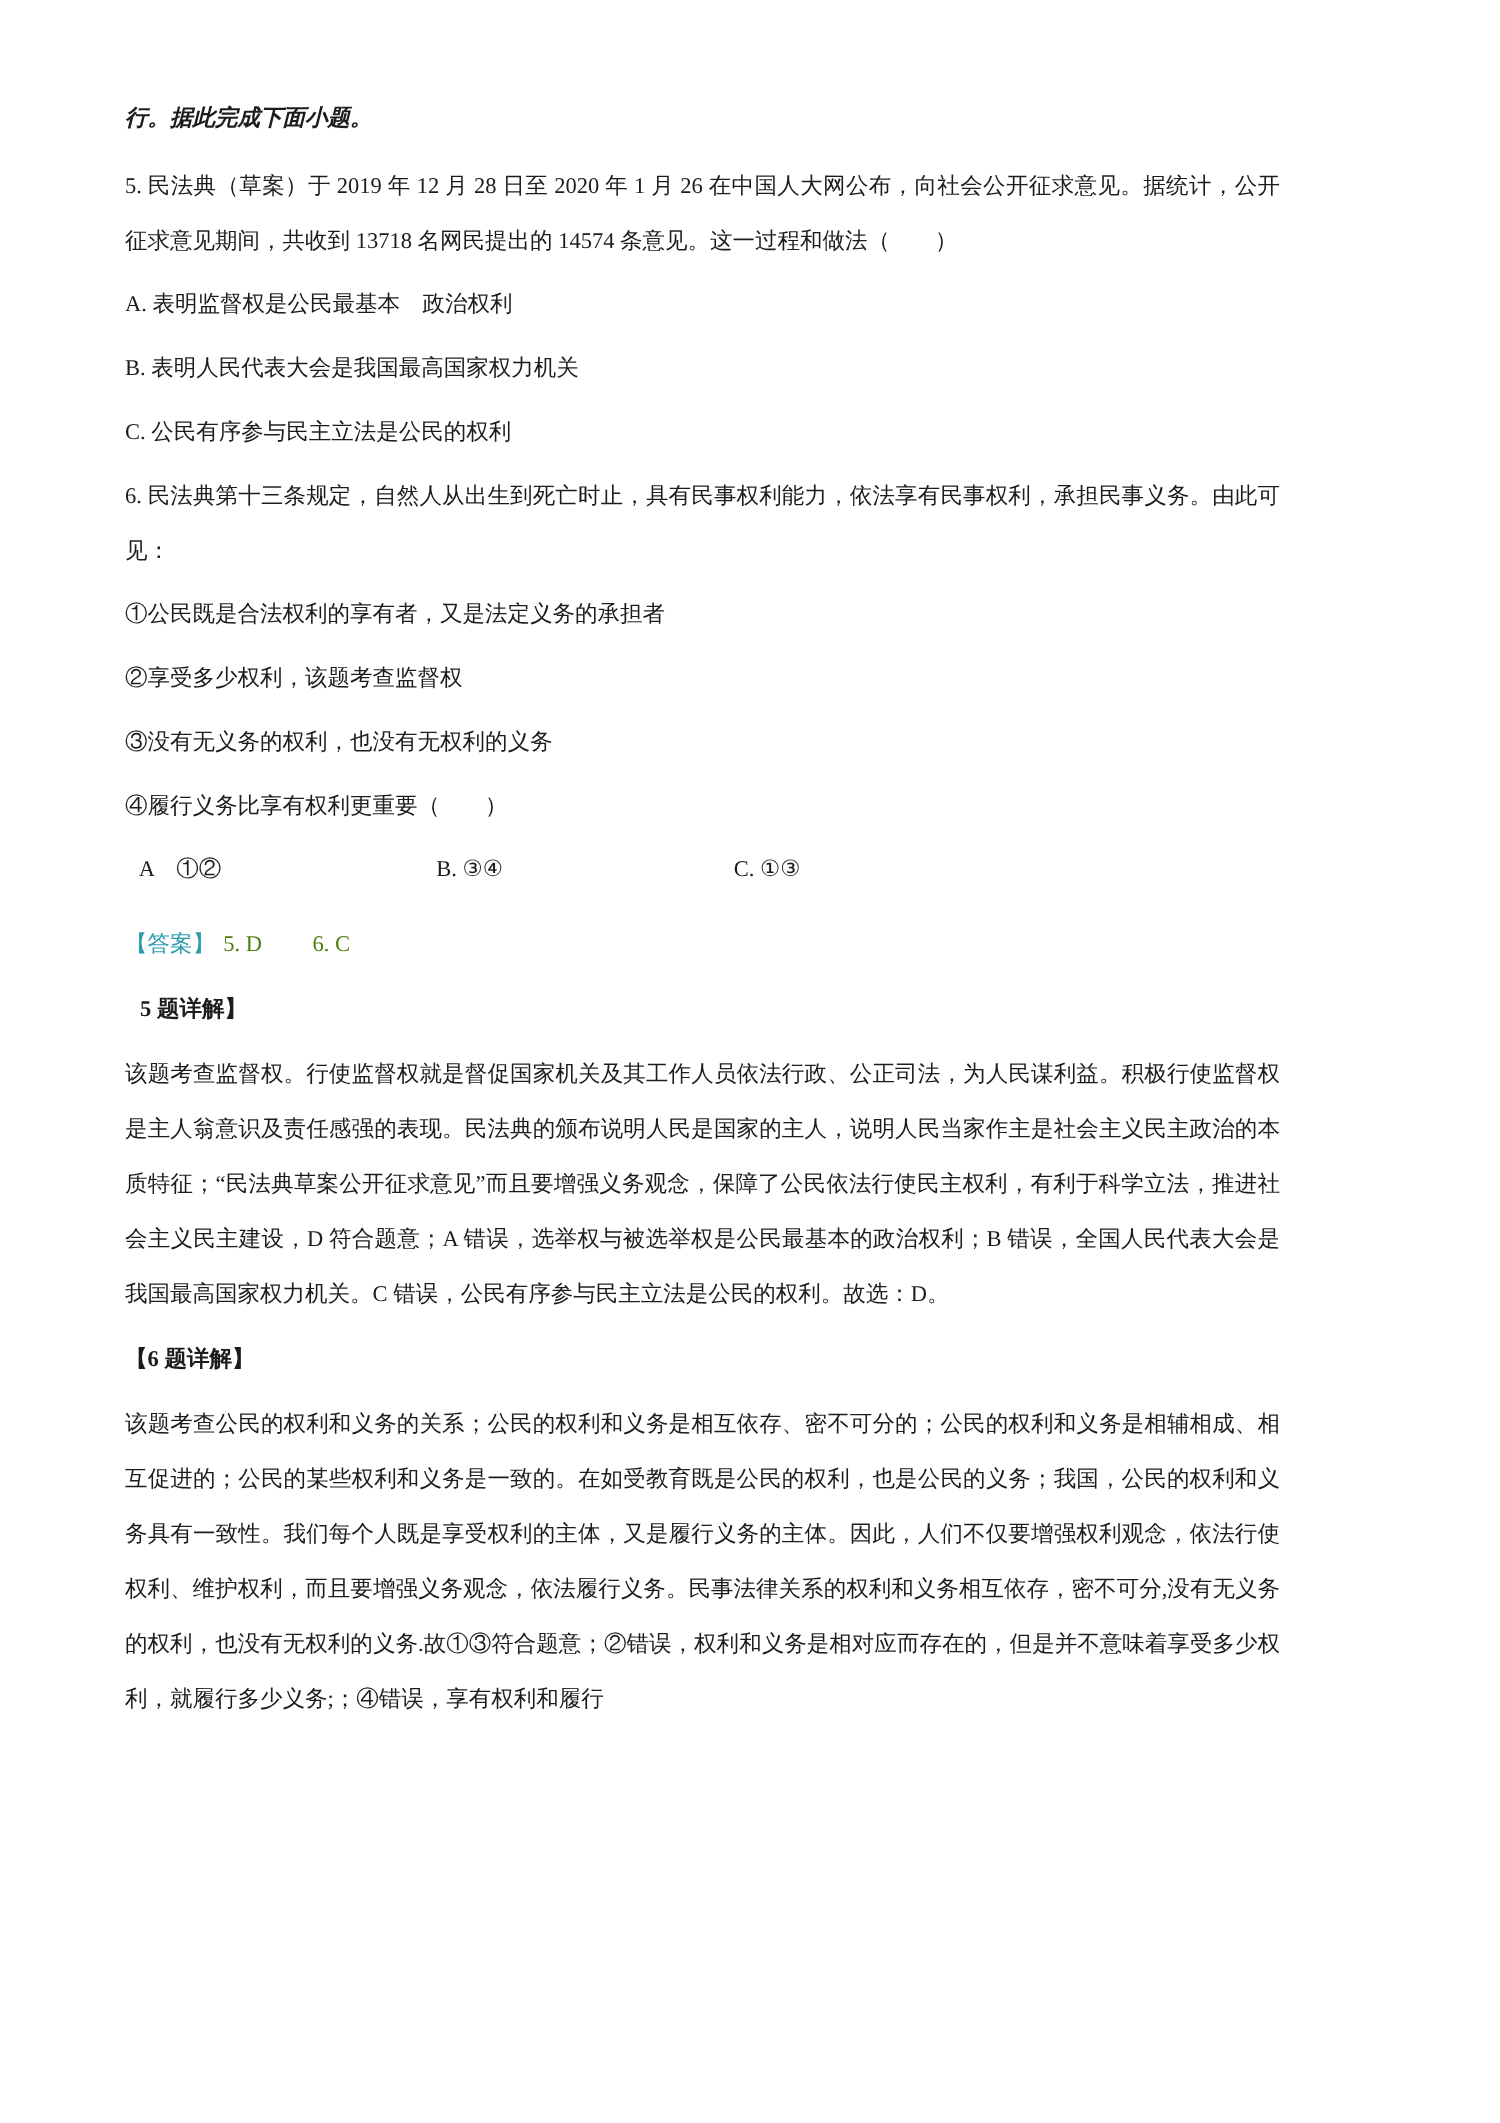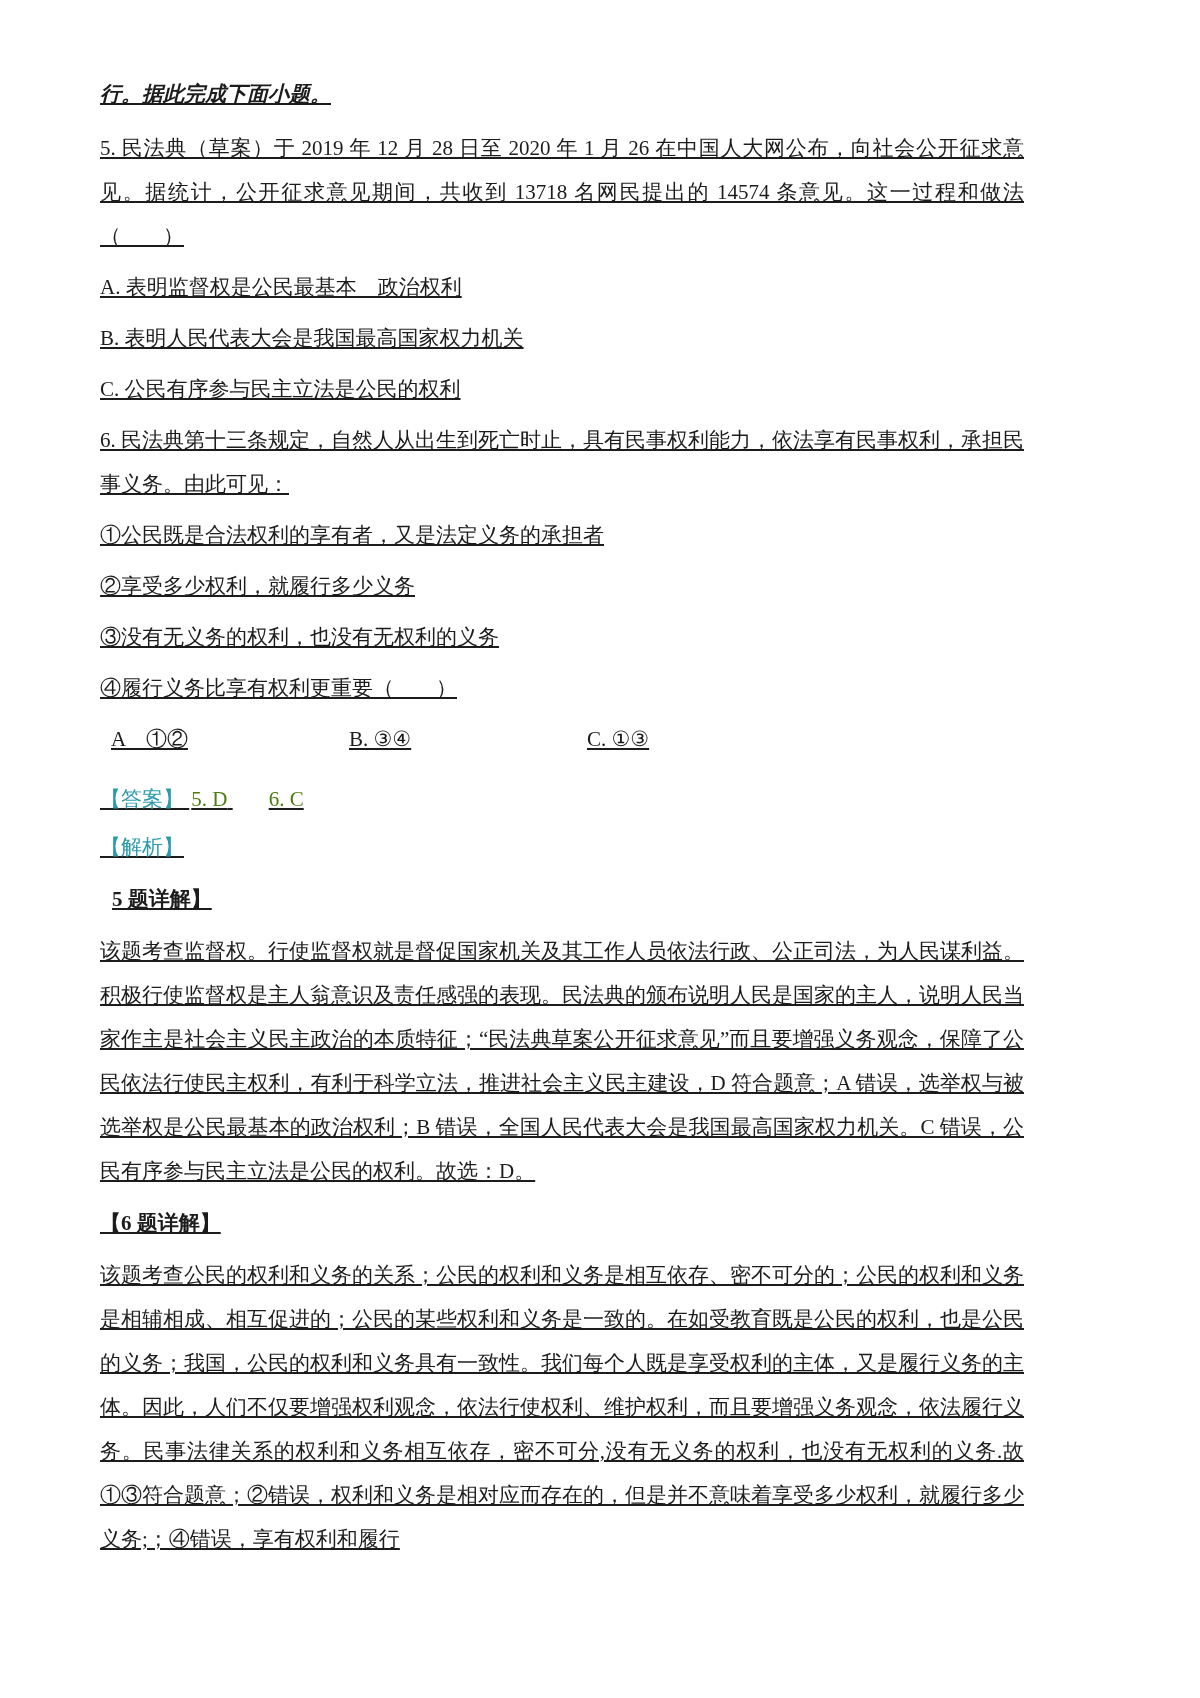--- a/index.html
+++ b/index.html
@@ -7,23 +7,22 @@
     padding: 0;
     background: #ffffff;
   }
   .page {
     width: 1120px;
     min-height: 1698px;
     box-sizing: border-box;
     padding: 72px 96px 50px 100px;
     background: #ffffff;
     font-family: "Liberation Serif", "DejaVu Serif", serif;
-    font-size: 21px;
+    font-size: 18px;
     color: #1c1c1c;
-    text-decoration: underline;
   }
   p {
     margin: 0 0 7px 0;
     line-height: 44px;
   }
   .para {
     text-align: justify;
     text-align-last: left;
   }
   .intro {
@@ -77,37 +76,36 @@
 
   <p class="para">5. 民法典（草案）于 2019 年 12 月 28 日至 2020 年 1 月 26 在中国人大网公布，向社会公开征求意见。据统计，公开征求意见期间，共收到 13718 名网民提出的 14574 条意见。这一过程和做法（　　）</p>
 
   <p class="line">A. 表明监督权是公民最基本　政治权利</p>
   <p class="line">B. 表明人民代表大会是我国最高国家权力机关</p>
   <p class="line">C. 公民有序参与民主立法是公民的权利</p>
 
   <p class="para">6. 民法典第十三条规定，自然人从出生到死亡时止，具有民事权利能力，依法享有民事权利，承担民事义务。由此可见：</p>
 
   <p class="line">①公民既是合法权利的享有者，又是法定义务的承担者</p>
-  <p class="line">②享受多少权利，就履行多少义务</p>
+  <p class="line">②享受多少权利，该题考查监督权</p>
   <p class="line">③没有无义务的权利，也没有无权利的义务</p>
   <p class="line">④履行义务比享有权利更重要（　　）</p>
 
   <div class="choices">
     <span class="choice">A　①②</span>
     <span class="choice">B. ③④</span>
     <span class="choice">C. ①③</span>
   </div>
 
   <p class="answer-line">
     <span class="teal">【答案】</span>
     <span class="ans">5. D</span>
     <span class="ans ans-gap">6. C</span>
   </p>
 
-  <p class="teal analysis-line">【解析】</p>
 
   <p class="detail-heading indent">5 题详解】</p>
   <p class="para">该题考查监督权。行使监督权就是督促国家机关及其工作人员依法行政、公正司法，为人民谋利益。积极行使监督权是主人翁意识及责任感强的表现。民法典的颁布说明人民是国家的主人，说明人民当家作主是社会主义民主政治的本质特征；“民法典草案公开征求意见”而且要增强义务观念，保障了公民依法行使民主权利，有利于科学立法，推进社会主义民主建设，D 符合题意；A 错误，选举权与被选举权是公民最基本的政治权利；B 错误，全国人民代表大会是我国最高国家权力机关。C 错误，公民有序参与民主立法是公民的权利。故选：D。</p>
 
   <p class="detail-heading">【6 题详解】</p>
   <p class="para">该题考查公民的权利和义务的关系；公民的权利和义务是相互依存、密不可分的；公民的权利和义务是相辅相成、相互促进的；公民的某些权利和义务是一致的。在如受教育既是公民的权利，也是公民的义务；我国，公民的权利和义务具有一致性。我们每个人既是享受权利的主体，又是履行义务的主体。因此，人们不仅要增强权利观念，依法行使权利、维护权利，而且要增强义务观念，依法履行义务。民事法律关系的权利和义务相互依存，密不可分,没有无义务的权利，也没有无权利的义务.故①③符合题意；②错误，权利和义务是相对应而存在的，但是并不意味着享受多少权利，就履行多少义务;；④错误，享有权利和履行</p>
 
 </div>
 
 </body></html>

